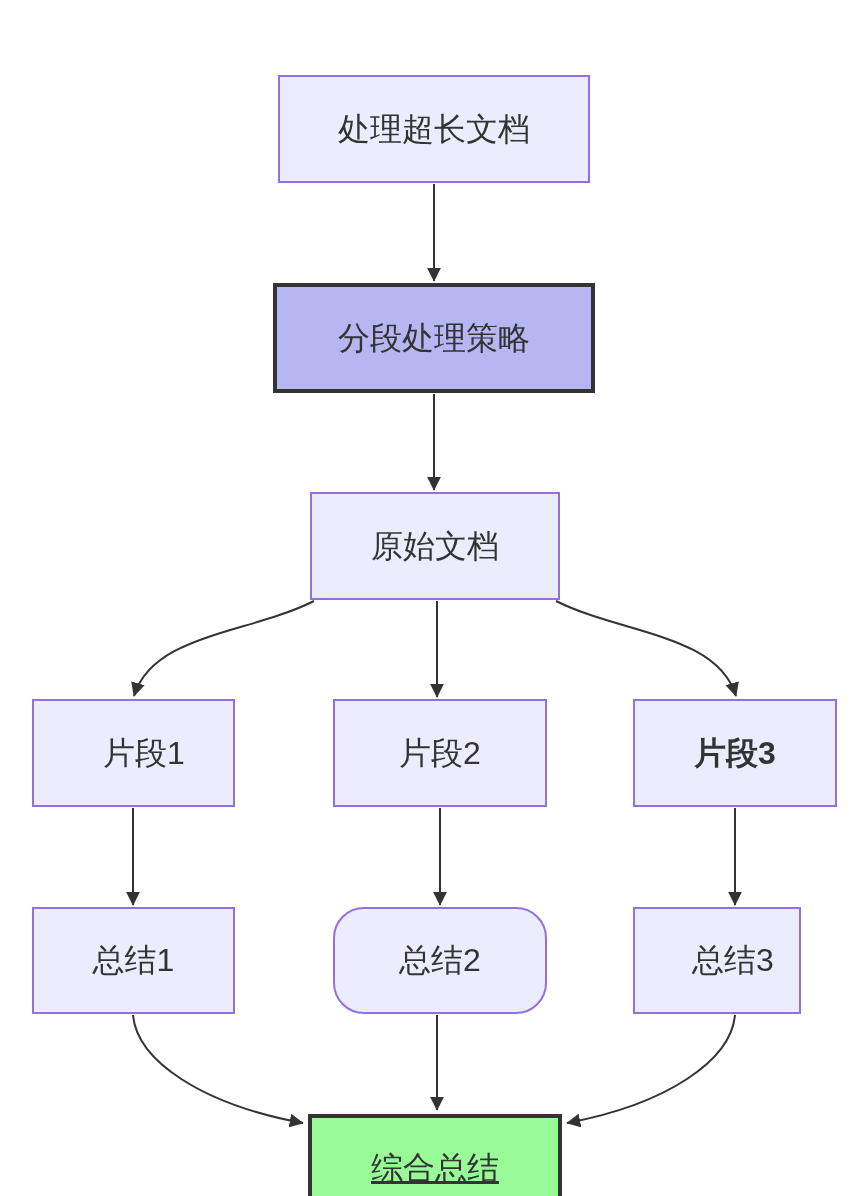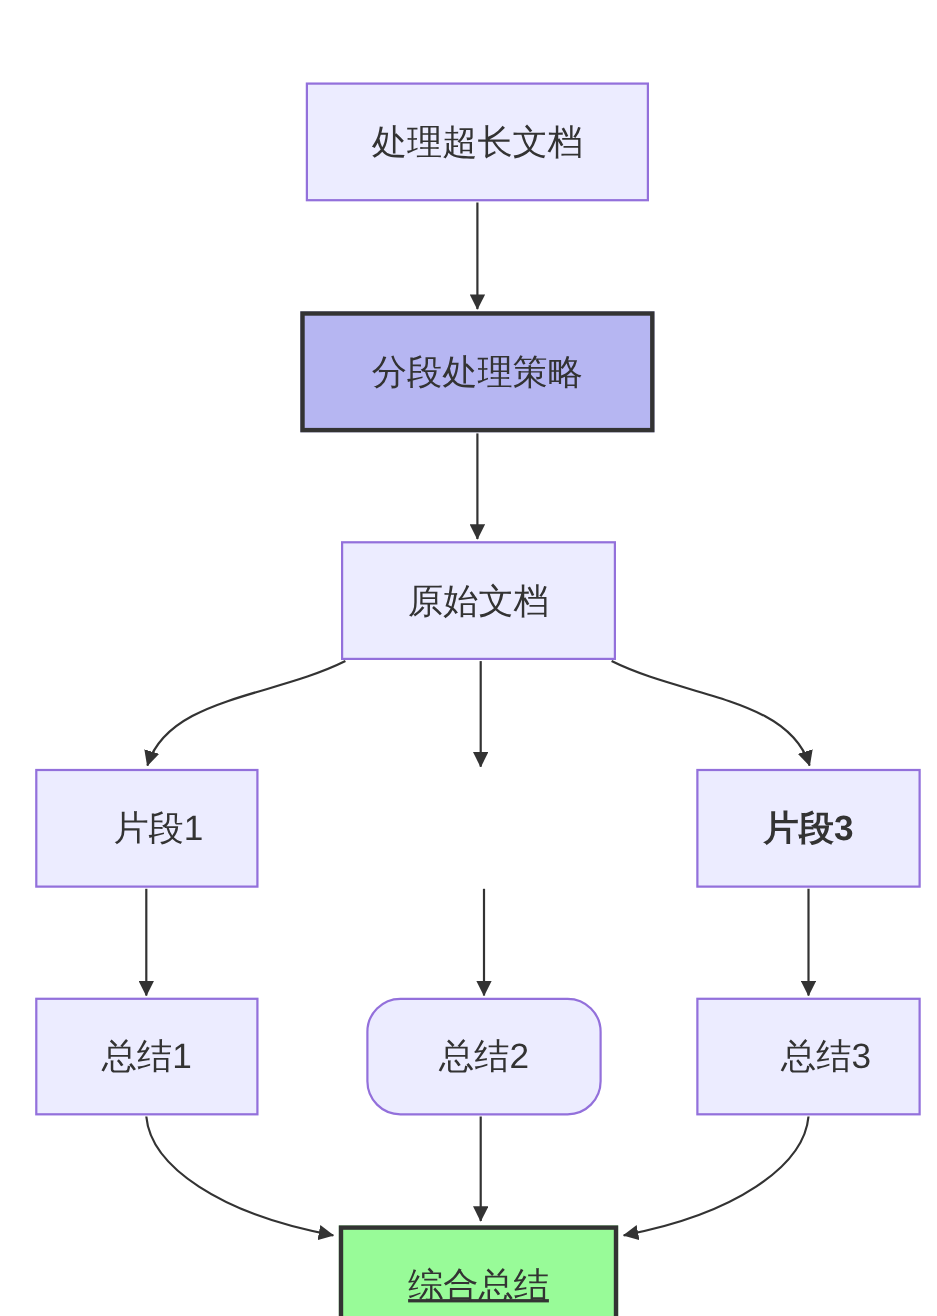--- a/index.html
+++ b/index.html
@@ -89,34 +89,37 @@
   </div>
 
   <div class="node" style="left:310px; top:448px; width:250px; height:108px;">
     <span>原始文档</span>
   </div>
 
   <div class="node" style="left:32px; top:655px; width:203px; height:108px;padding-left:21px;">
     <span>片段1</span>
   </div>
 
+  <div class="node" style="left:333px; top:655px; width:214px; height:108px;">
+    <span>片段2</span>
+  </div>
 
   <div class="node" style="left:633px; top:655px; width:204px; height:108px;font-weight:bold;">
     <span>片段3</span>
   </div>
 
   <div class="node" style="left:32px; top:863px; width:203px; height:107px;text-align:center;">
     <span>总结1</span>
   </div>
 
   <div class="node" style="left:333px; top:863px; width:214px; height:107px;border-radius:31px;">
     <span>总结2</span>
   </div>
 
-  <div class="node" style="left:633px; top:863px; width:204px; height:107px;padding-left:32px;">
+  <div class="node" style="left:633px; top:863px; width:168px; height:107px;padding-left:32px;">
     <span>总结3</span>
   </div>
 
   <div class="node result" style="left:308px; top:1070px; width:254px; height:108px;">
     <span>综合总结</span>
   </div>
 
 </div>
 
 </body></html>

